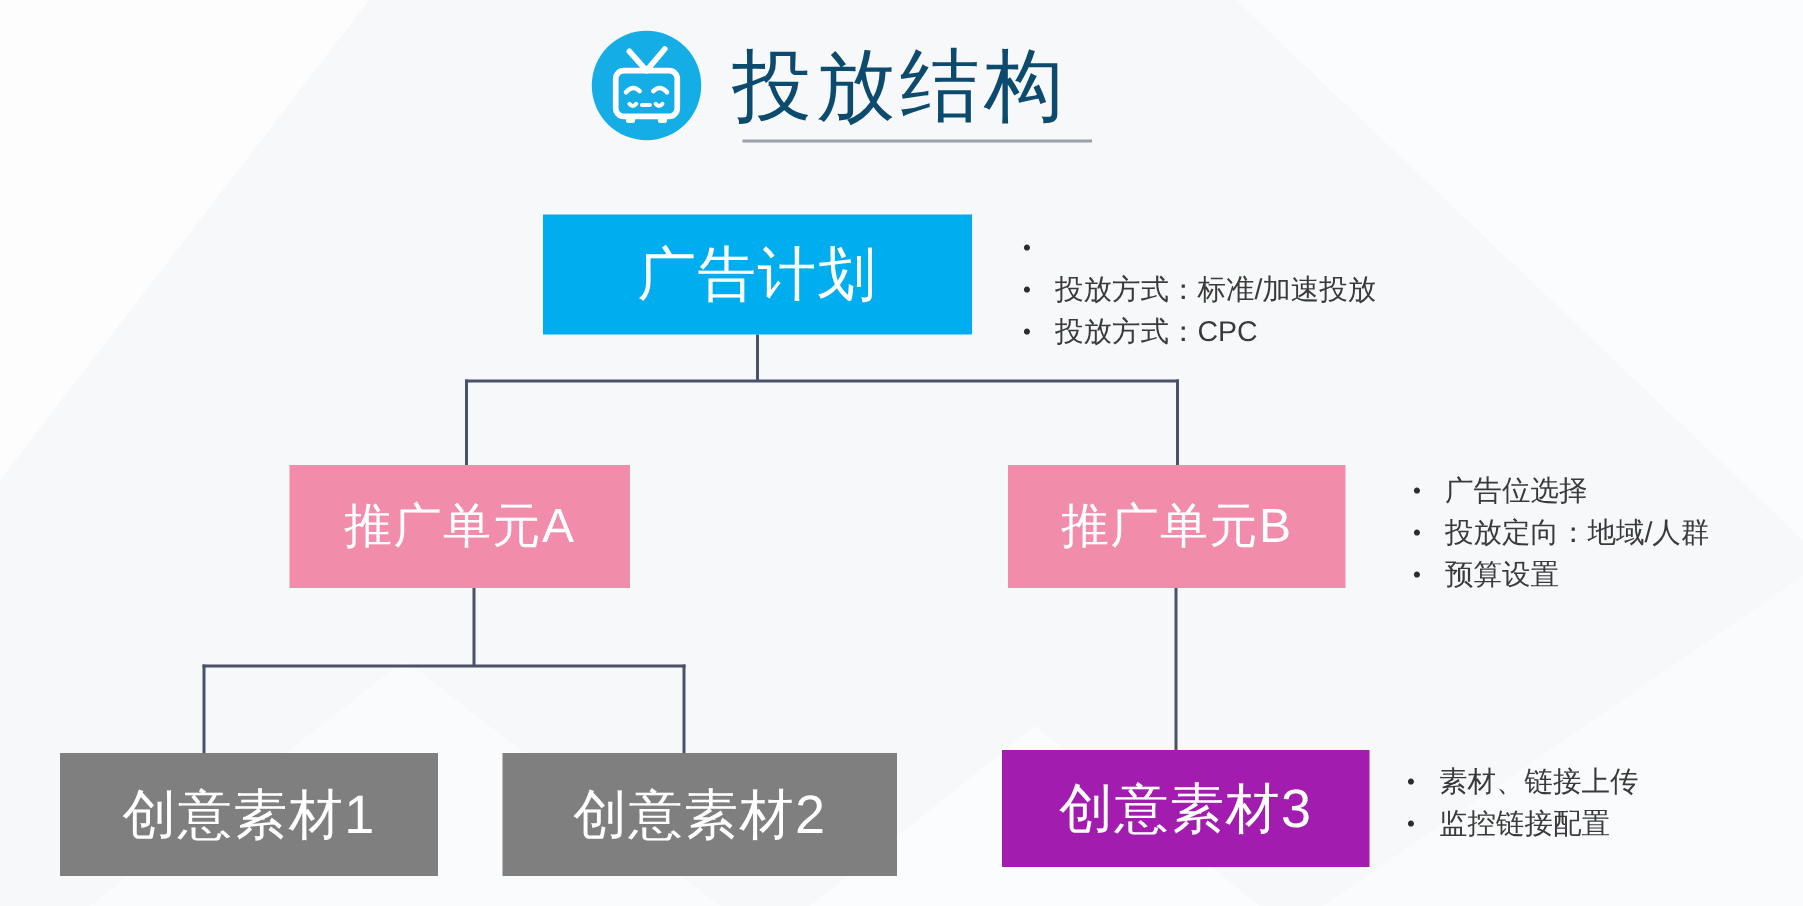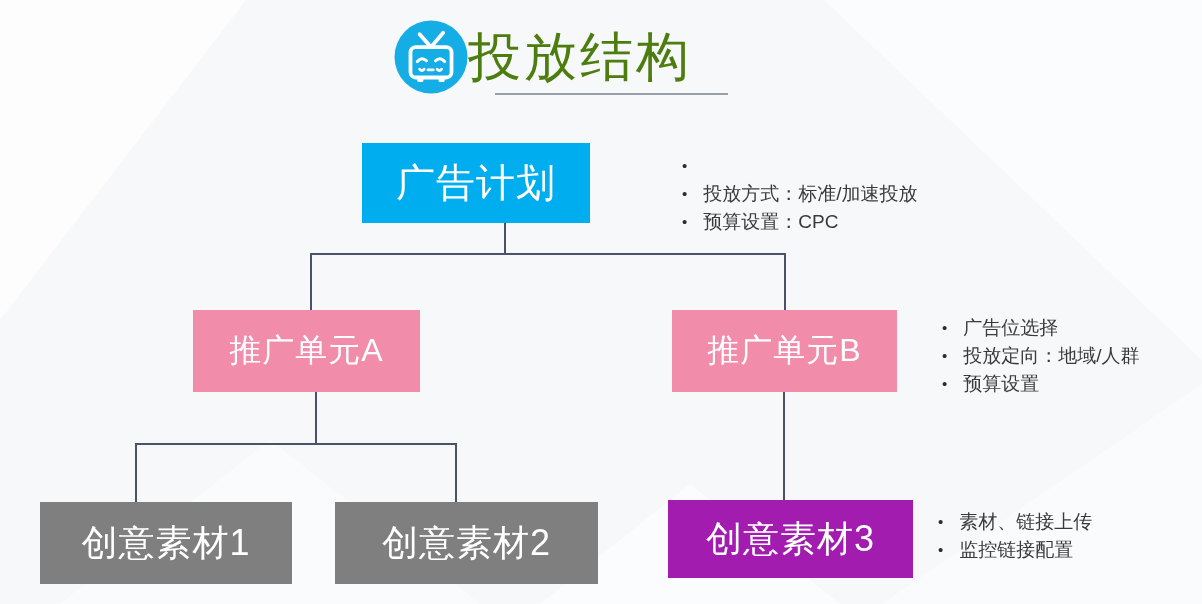--- a/index.html
+++ b/index.html
@@ -22,34 +22,34 @@
   .bg-tri.t3{right:0;top:0;width:420px;height:360px;
     background:#fbfcfd;clip-path:polygon(100% 0,100% 100%,10% 0);}
   .bg-tri.t4{right:0;bottom:0;width:320px;height:220px;
     background:#fafbfc;clip-path:polygon(100% 0,100% 100%,0 100%);}
   .bg-tri.t5{left:540px;bottom:0;width:300px;height:120px;
     background:#fbfcfd;clip-path:polygon(50% 0,100% 100%,0 100%);}
 
   
   .header-icon{position:absolute;left:393px;top:19px;width:76px;height:76px;}
   .page-title{
-    position:absolute;left:468px;top:22px;
-    font-size:53px;color:#4d7c0f;letter-spacing:3px;font-weight:400;
+    position:absolute;left:488px;top:22px;
+    font-size:53px;color:#0c4a6e;letter-spacing:3px;font-weight:400;
   }
   .title-underline{
     position:absolute;left:495px;top:93px;width:233px;height:2px;
     background:#9aa0a8;
   }
 
   
   .node{
     position:absolute;display:flex;align-items:center;justify-content:center;
     color:#ffffff;font-weight:400;letter-spacing:1px;
   }
-  .node.plan{left:362px;top:143px;width:228px;height:80px;font-size:39px;}
+  .node.plan{left:362px;top:143px;width:286px;height:80px;font-size:39px;}
   .node.unit-a{left:193px;top:310px;width:227px;height:82px;font-size:32px;}
   .node.unit-b{left:672px;top:310px;width:225px;height:82px;font-size:32px;}
   .node.cre-1{left:40px;top:502px;width:252px;height:82px;font-size:36px;}
   .node.cre-2{left:335px;top:502px;width:263px;height:82px;font-size:36px;}
   .node.cre-3{left:668px;top:500px;width:245px;height:78px;font-size:36px;}
 
   
   .conn{position:absolute;background:#4a5168;}
   .c-plan-v   {left:504px;top:223px;width:2px;height:31px;}
   .c-plan-h   {left:310px;top:253px;width:476px;height:2px;}
@@ -115,21 +115,21 @@
   <ul class="notes plan-notes">
     <li>
       <span class="bullet">•</span>
     </li>
     <li>
       <span class="bullet">•</span>
       <span>投放方式：标准/加速投放</span>
     </li>
     <li>
       <span class="bullet">•</span>
-      <span>预算设置：CPC</span>
+      <span>投放方式：CPC</span>
     </li>
   </ul>
 
   <div class="node unit-a" style="background:#f18cab;">推广单元A</div>
   <div class="node unit-b" style="background:#f18cab;">推广单元B</div>
 
   <ul class="notes unit-notes">
     <li>
       <span class="bullet">•</span>
       <span>广告位选择</span>

